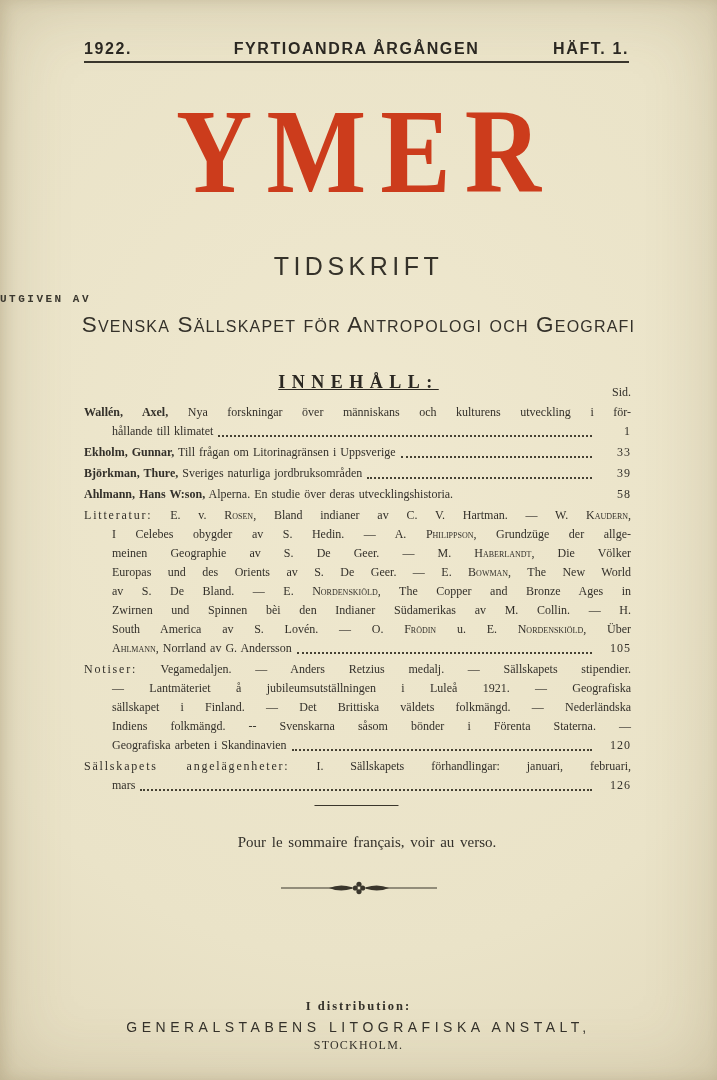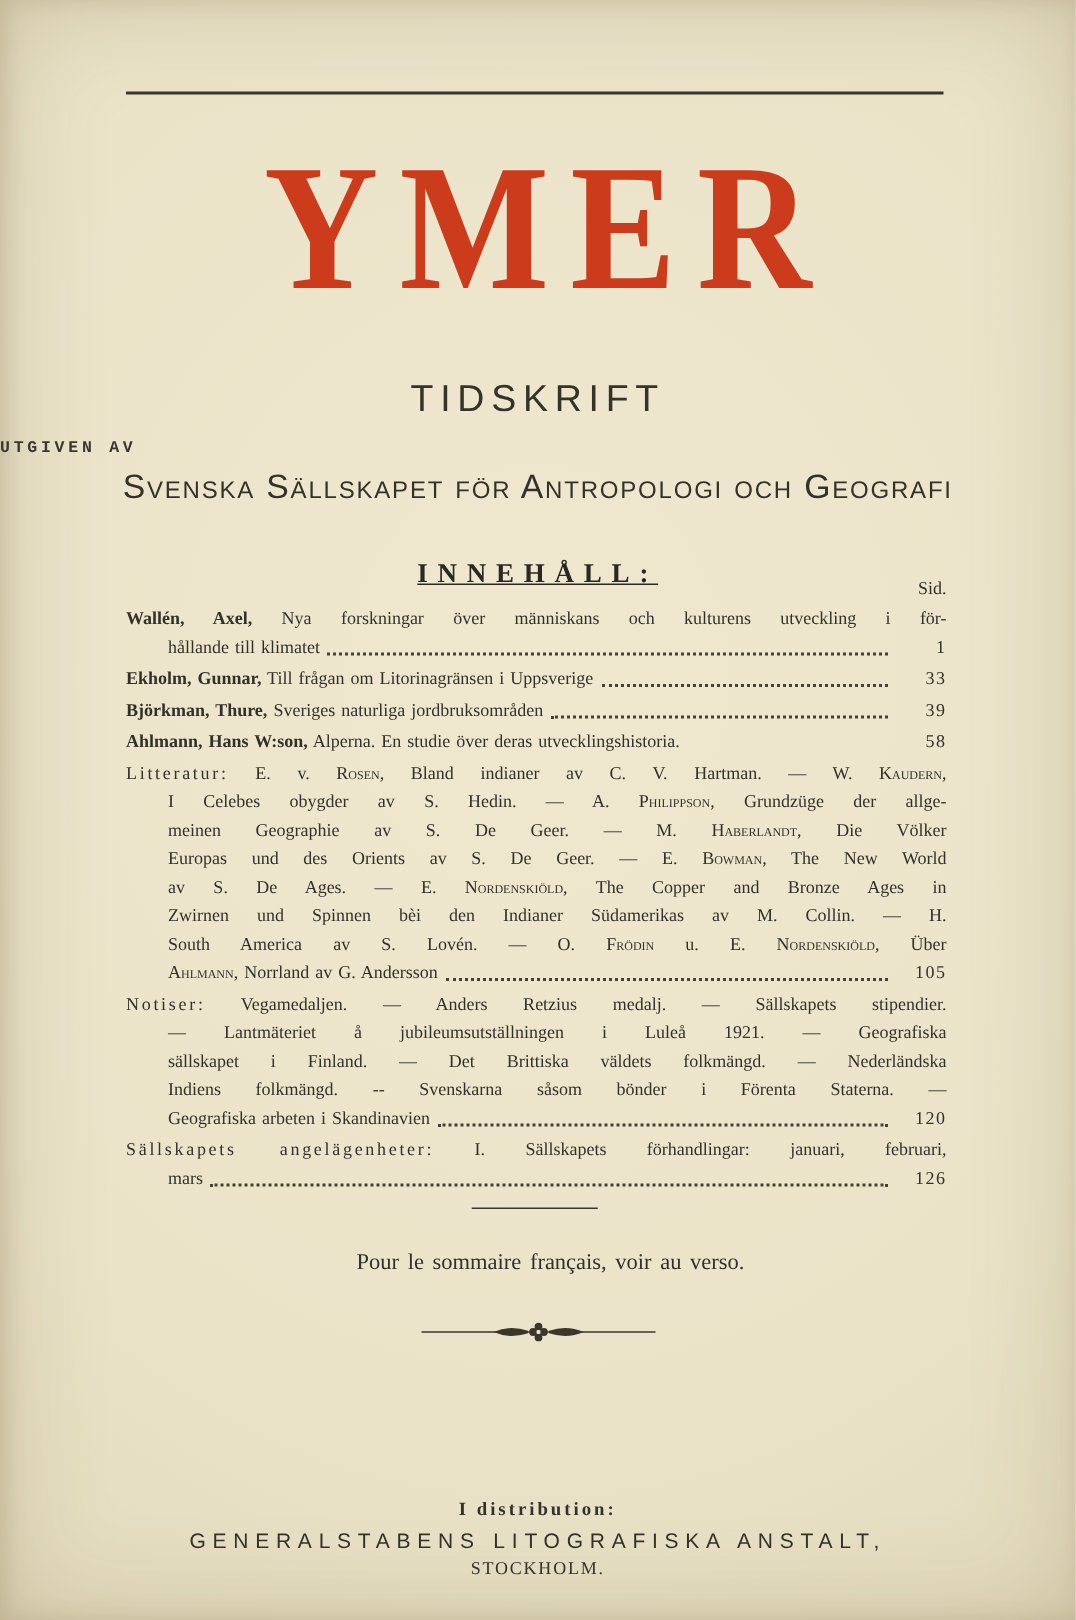--- a/index.html
+++ b/index.html
@@ -72,20 +72,25 @@
   .footer{position:absolute; top:999px; left:0; right:0; text-align:center; color:#34312a;}
   .distribution{font-size:12.5px; font-weight:bold; letter-spacing:2px;}
   .printer{margin-top:5px; font-family:"Liberation Sans", sans-serif; font-size:14px; letter-spacing:4.5px; white-space:nowrap;}
   .city{margin-top:3px; font-size:12px; letter-spacing:1.2px;}
 </style>
 </head>
 <body>
 
 <div class="sheet">
 
+  <div class="masthead">
+    <span>1922.</span>
+    <span class="volume">FYRTIOANDRA ÅRGÅNGEN</span>
+    <span>HÄFT. 1.</span>
+  </div>
   <div class="masthead-rule"></div>
 
   <div class="journal-title">YMER</div>
 
   <div class="subtitle">TIDSKRIFT</div>
   <div class="utgiven">UTGIVEN AV</div>
   <div class="society">Svenska Sällskapet för Antropologi och Geografi</div>
 
   <div class="toc-heading">INNEHÅLL:</div>
   <div class="sid-label">Sid.</div>
@@ -118,21 +123,21 @@
           <span class="line-text"><span class="seg-b">Ahlmann, Hans W:son,</span><span> Alperna. En studie över deras utvecklingshistoria.</span></span>
           <span class="spacer"></span>
           <span class="page-num">58</span>
         </div>
       </div>
       <div class="toc-entry section">
         <div class="toc-line justify"><span class="line-text"><span class="seg-ls">Litteratur:</span><span> E. v. </span><span class="seg-sc">Rosen</span><span>, Bland indianer av C. V. Hartman. — W. </span><span class="seg-sc">Kaudern</span><span>,</span></span></div>
         <div class="toc-line indent justify"><span class="line-text"><span>I Celebes obygder av S. Hedin. — A. </span><span class="seg-sc">Philippson</span><span>, Grundzüge der allge-</span></span></div>
         <div class="toc-line indent justify"><span class="line-text"><span>meinen Geographie av S. De Geer. — M. </span><span class="seg-sc">Haberlandt</span><span>, Die Völker</span></span></div>
         <div class="toc-line indent justify"><span class="line-text"><span>Europas und des Orients av S. De Geer. — E. </span><span class="seg-sc">Bowman</span><span>, The New World</span></span></div>
-        <div class="toc-line indent justify"><span class="line-text"><span>av S. De Ages. — E. </span><span class="seg-sc">Nordenskiöld</span><span>, The Copper and Bronze Ages in</span></span></div>
+        <div class="toc-line indent justify"><span class="line-text"><span>av S. De Bland. — E. </span><span class="seg-sc">Nordenskiöld</span><span>, The Copper and Bronze Ages in</span></span></div>
         <div class="toc-line indent justify"><span class="line-text"><span>Zwirnen und Spinnen bèi den Indianer Südamerikas av M. Collin. — H.</span></span></div>
         <div class="toc-line indent justify"><span class="line-text"><span>South America av S. Lovén. — O. </span><span class="seg-sc">Frödin</span><span> u. E. </span><span class="seg-sc">Nordenskiöld</span><span>, Über</span></span></div>
         <div class="toc-line indent flex">
           <span class="line-text"><span class="seg-sc">Ahlmann</span><span>, Norrland av G. Andersson</span></span>
           <span class="leader"></span>
           <span class="page-num">105</span>
         </div>
       </div>
       <div class="toc-entry section">
         <div class="toc-line justify"><span class="line-text"><span class="seg-ls">Notiser:</span><span> Vegamedaljen. — Anders Retzius medalj. — Sällskapets stipendier.</span></span></div>

